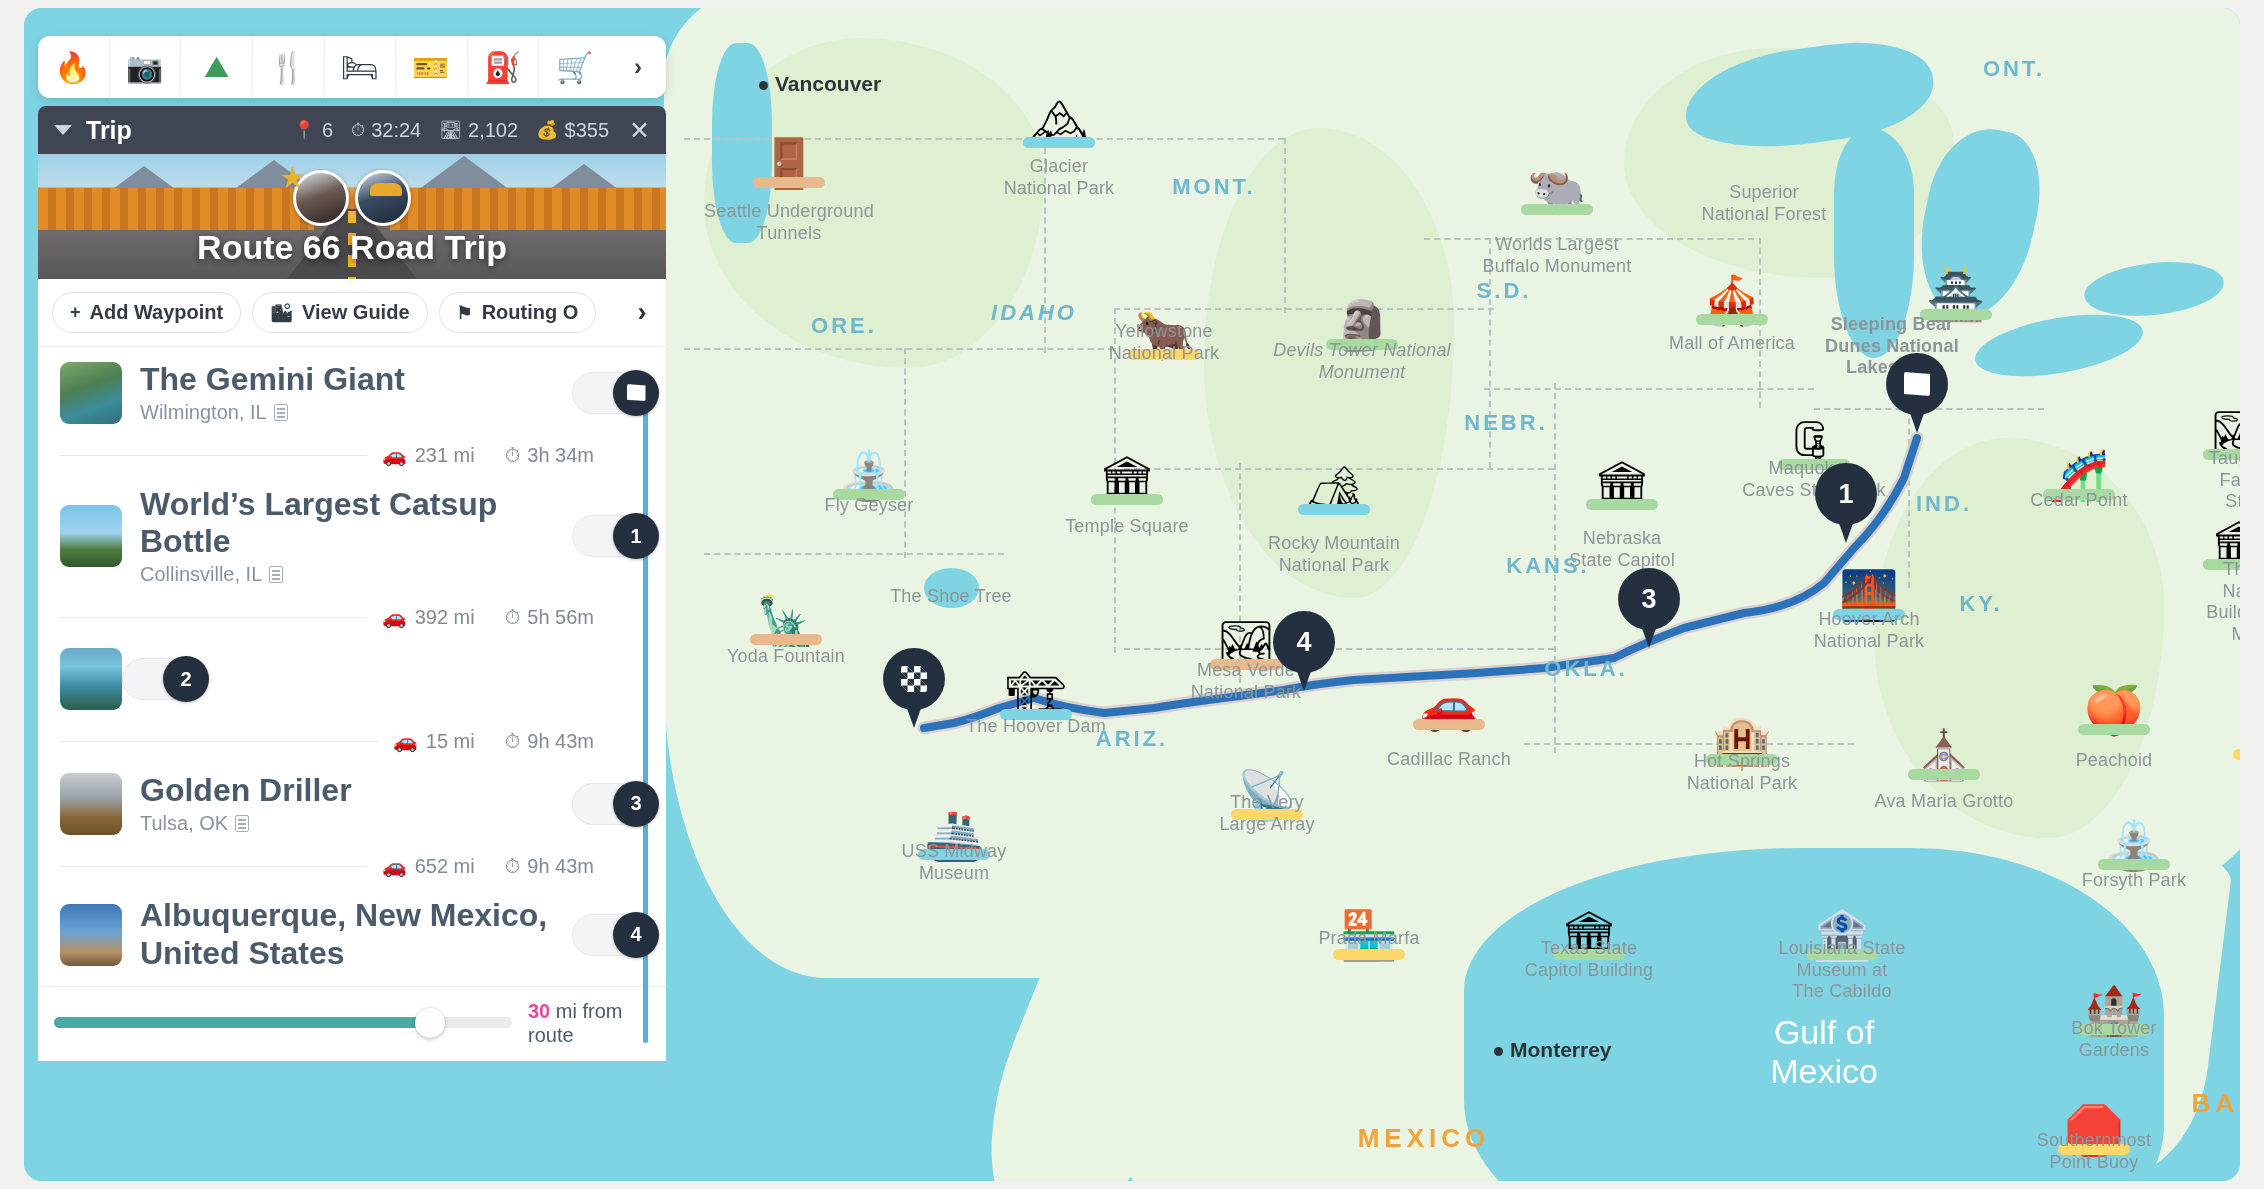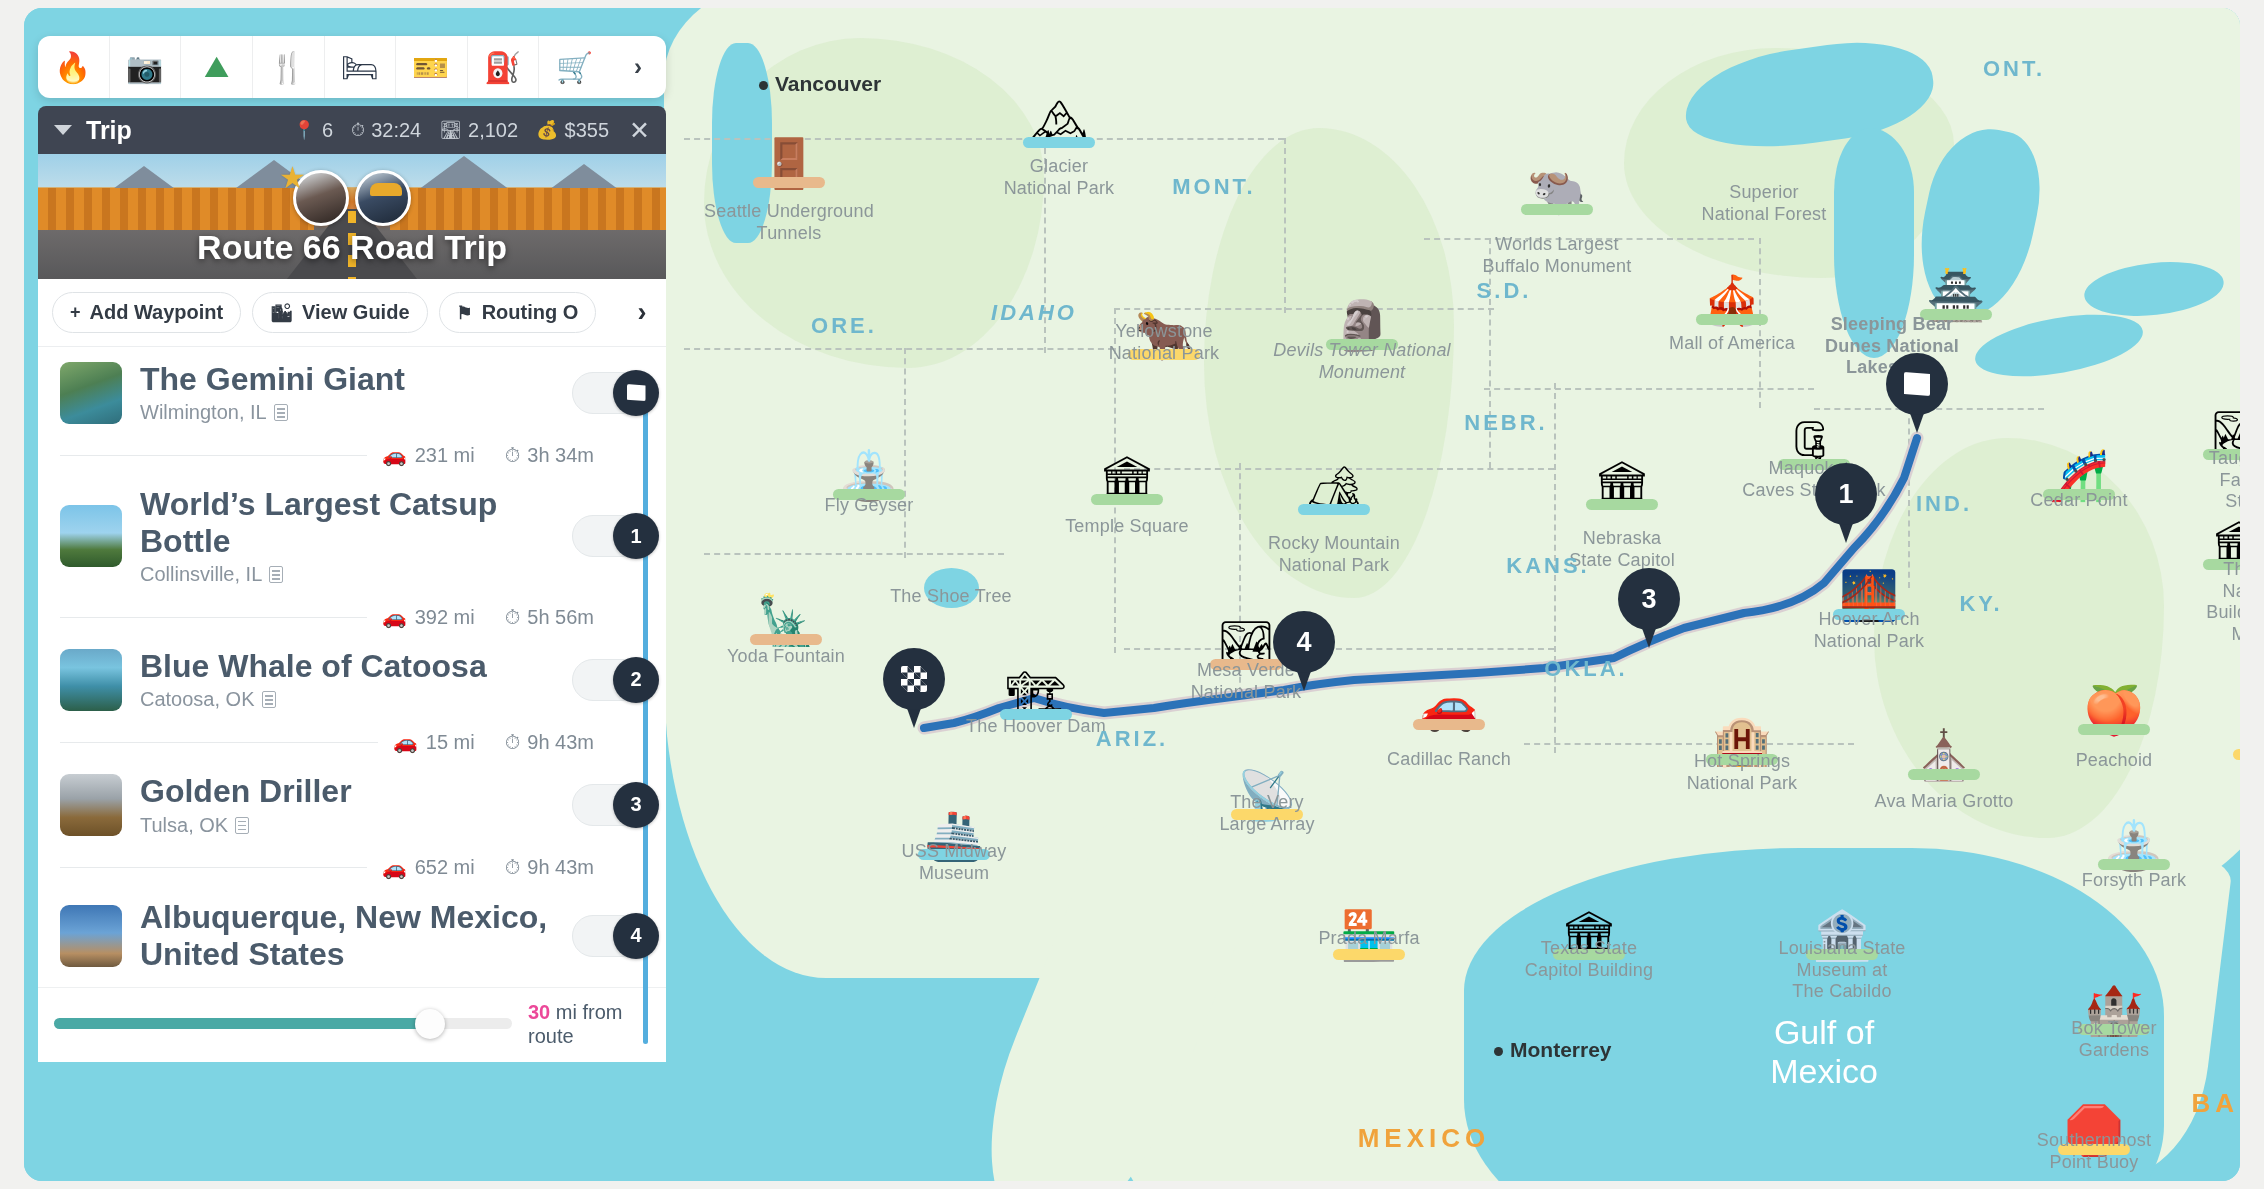--- a/index.html
+++ b/index.html
@@ -907,27 +907,20 @@
               <span>🚗</span>
               <span>392 mi</span>
             </div>
             <div class="leg-stat">
               <span>⏱</span>
               <span>5h 56m</span>
             </div>
           </div>
           <div class="wp">
             <div class="wp-thumb th-whale"></div>
-            <div class="wp-txt">
-              <div class="wp-name">Blue Whale of Catoosa</div>
-              <div class="wp-sub">
-                <span>Catoosa, OK</span>
-                <span class="note-ic"></span>
-              </div>
-            </div>
             <div class="wp-toggle">
               <div class="knob">2</div>
             </div>
           </div>
           <div class="leg">
             <div class="leg-line"></div>
             <div class="leg-stat">
               <span>🚗</span>
               <span>15 mi</span>
             </div>

